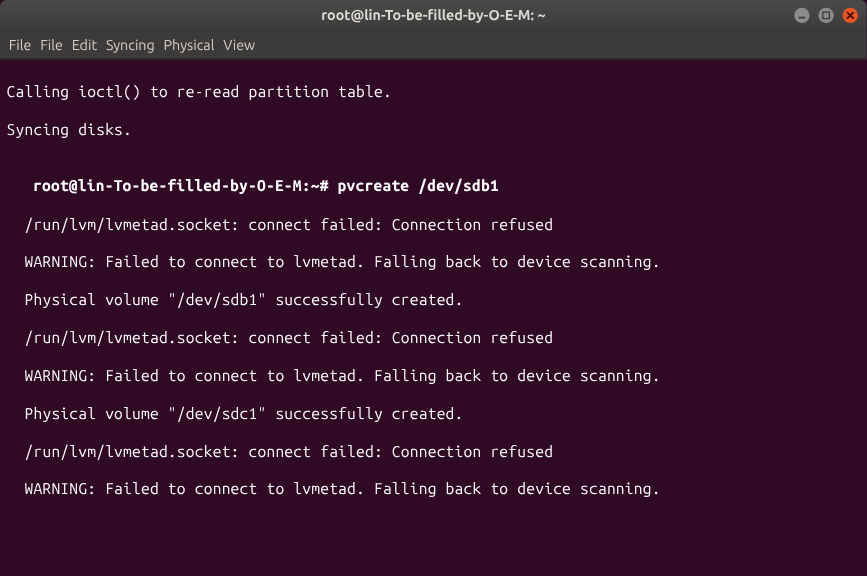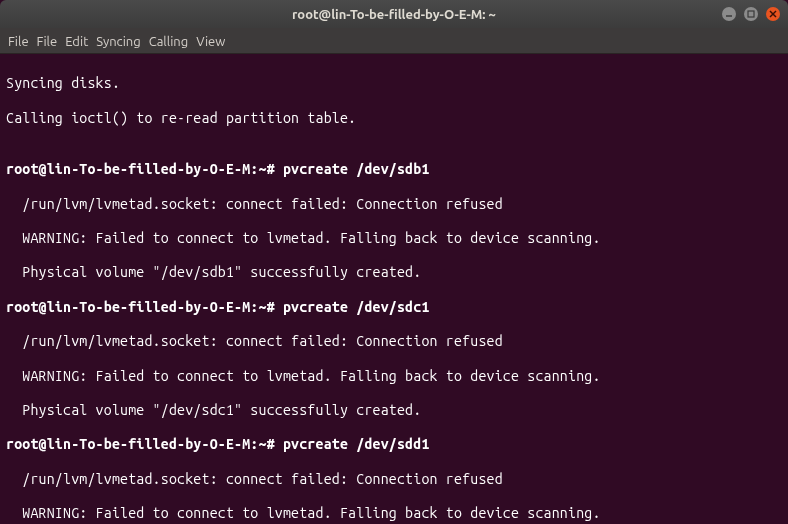--- a/index.html
+++ b/index.html
@@ -72,20 +72,21 @@
       padding: 4px 6px;
       font-size: 14.2px;
       line-height: 17.2px;
       color: #ffffff;
       white-space: pre;
       letter-spacing: 0.2px;
     }
     .prompt {
       color: #ffffff;
       font-weight: bold;
+      margin-left: 24px;
     }
     .line {
       display: block;
     }
   </style>
 </head>
 <body>
 
 <div class="titlebar">
   <span class="title">root@lin-To-be-filled-by-O-E-M: ~</span>
@@ -107,37 +108,35 @@
         </svg>
     </div>
   </div>
 </div>
 
 <div class="menubar">
   <span class="menu-item">File</span>
   <span class="menu-item">File</span>
   <span class="menu-item">Edit</span>
   <span class="menu-item">Syncing</span>
-  <span class="menu-item">Calling</span>
+  <span class="menu-item">Physical</span>
   <span class="menu-item">View</span>
 </div>
 
 <div class="terminal">
+<span class="line">Calling ioctl() to re-read partition table.</span>
 <span class="line">Syncing disks.</span>
-<span class="line">Calling ioctl() to re-read partition table.</span>
 <span class="line"></span>
 <span class="line prompt">root@lin-To-be-filled-by-O-E-M:~# pvcreate /dev/sdb1</span>
 <span class="line">  /run/lvm/lvmetad.socket: connect failed: Connection refused</span>
 <span class="line">  WARNING: Failed to connect to lvmetad. Falling back to device scanning.</span>
 <span class="line">  Physical volume "/dev/sdb1" successfully created.</span>
-<span class="line prompt">root@lin-To-be-filled-by-O-E-M:~# pvcreate /dev/sdc1</span>
 <span class="line">  /run/lvm/lvmetad.socket: connect failed: Connection refused</span>
 <span class="line">  WARNING: Failed to connect to lvmetad. Falling back to device scanning.</span>
 <span class="line">  Physical volume "/dev/sdc1" successfully created.</span>
-<span class="line prompt">root@lin-To-be-filled-by-O-E-M:~# pvcreate /dev/sdd1</span>
 <span class="line">  /run/lvm/lvmetad.socket: connect failed: Connection refused</span>
 <span class="line">  WARNING: Failed to connect to lvmetad. Falling back to device scanning.</span>
 
 
 
 
 
 
 
 </div>

